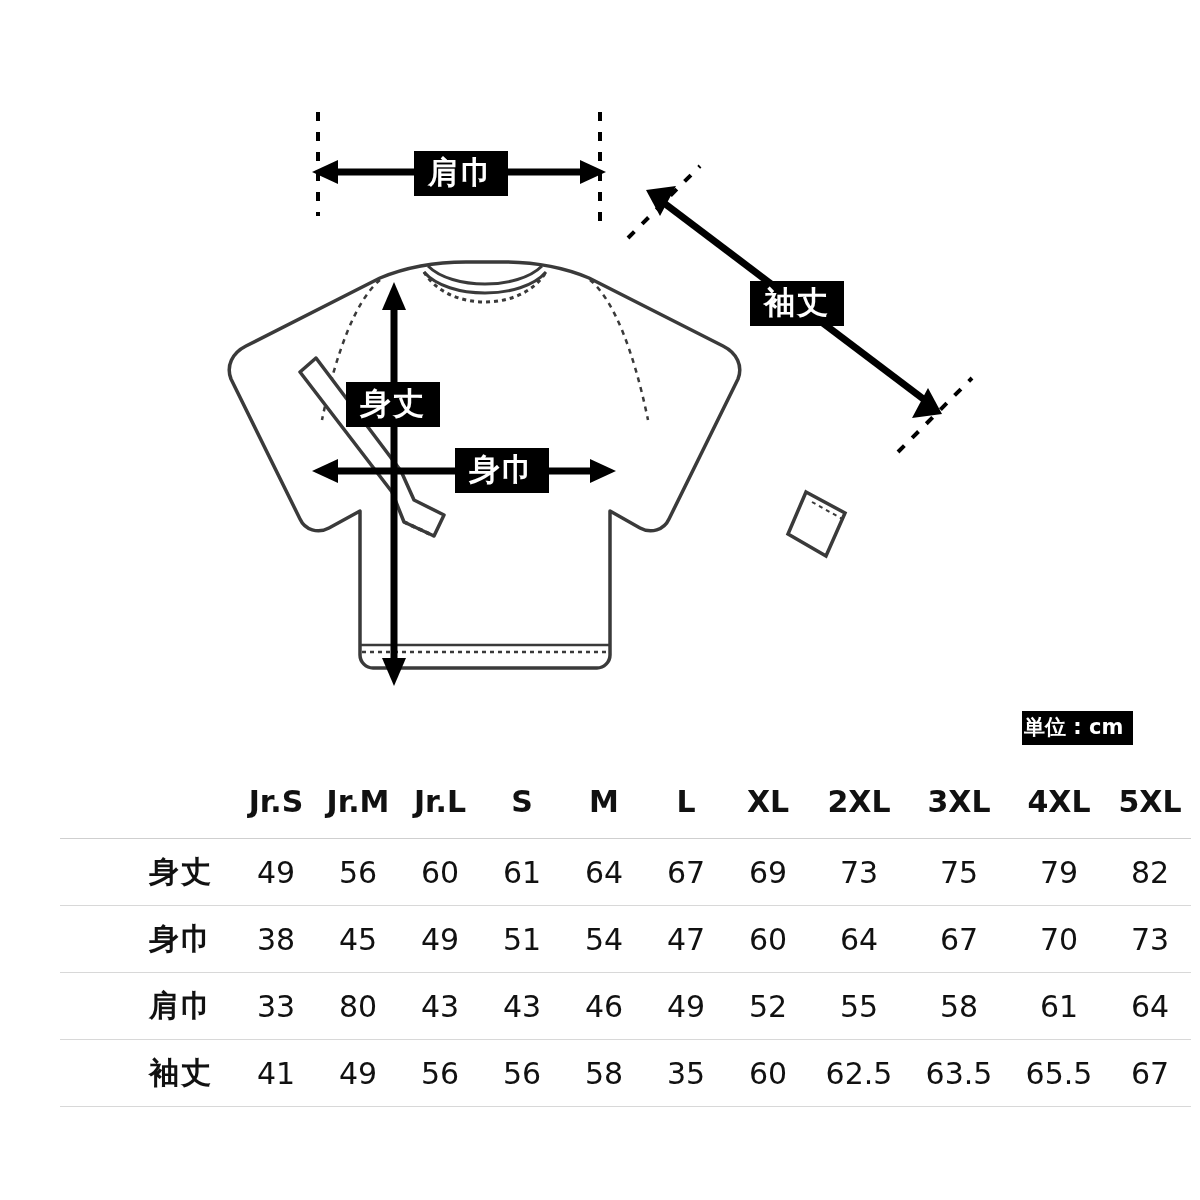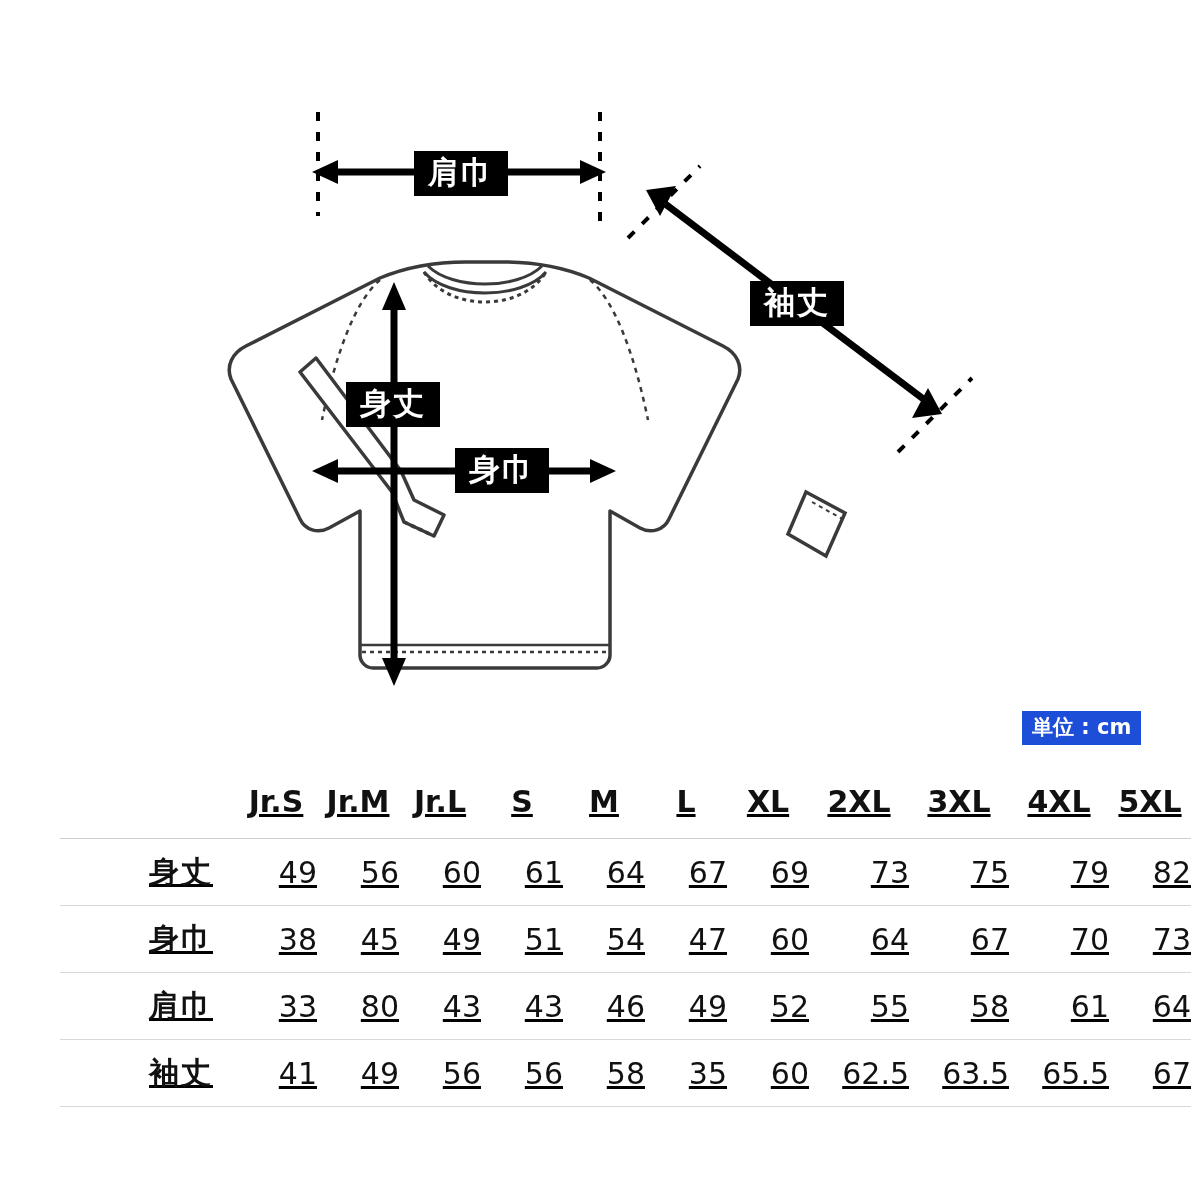--- a/index.html
+++ b/index.html
@@ -39,36 +39,35 @@
 
   #label-katahaba { left: 414px; top: 151px; }
   #label-sodetake { left: 750px; top: 281px; }
   #label-mitake   { left: 346px; top: 382px; }
   #label-mihaba   { left: 455px; top: 448px; }
 
   #unit-badge {
     position: absolute;
     left: 1022px;
     top: 711px;
-    background: #1d4ed8;
+    background: #000000;
     color: #ffffff;
     font-size: 21px;
     font-weight: 700;
-    padding: 6px 10px 7px 10px;
+    padding: 6px 10px 7px 2px;
     line-height: 1;
     white-space: nowrap;
     font-family: "DejaVu Sans", sans-serif;
   }
 
   #size-table-wrap {
     position: absolute;
     left: 60px;
     top: 768px;
     width: 1080px;
-    text-decoration: underline;
   }
   table.size-table {
     border-collapse: collapse;
     width: 1080px;
     table-layout: fixed;
   }
   table.size-table th,
   table.size-table td {
     text-align: center;
     font-size: 30px;
@@ -78,21 +77,20 @@
     font-family: "DejaVu Sans", sans-serif;
     color: #111111;
   }
   table.size-table thead th {
     font-weight: 700;
     border-bottom: 1px solid #cfcfcf;
     padding-bottom: 4px;
   }
   table.size-table tbody td {
     border-bottom: 1px solid #d8d8d8;
-    text-align: right;
   }
   table.size-table tbody tr:last-child td {
     border-bottom: 1px solid #d8d8d8;
   }
   table.size-table th.row-head,
   table.size-table td.row-head {
     font-weight: 700;
     text-align: right;
     padding-right: 22px;
     letter-spacing: 2px;

